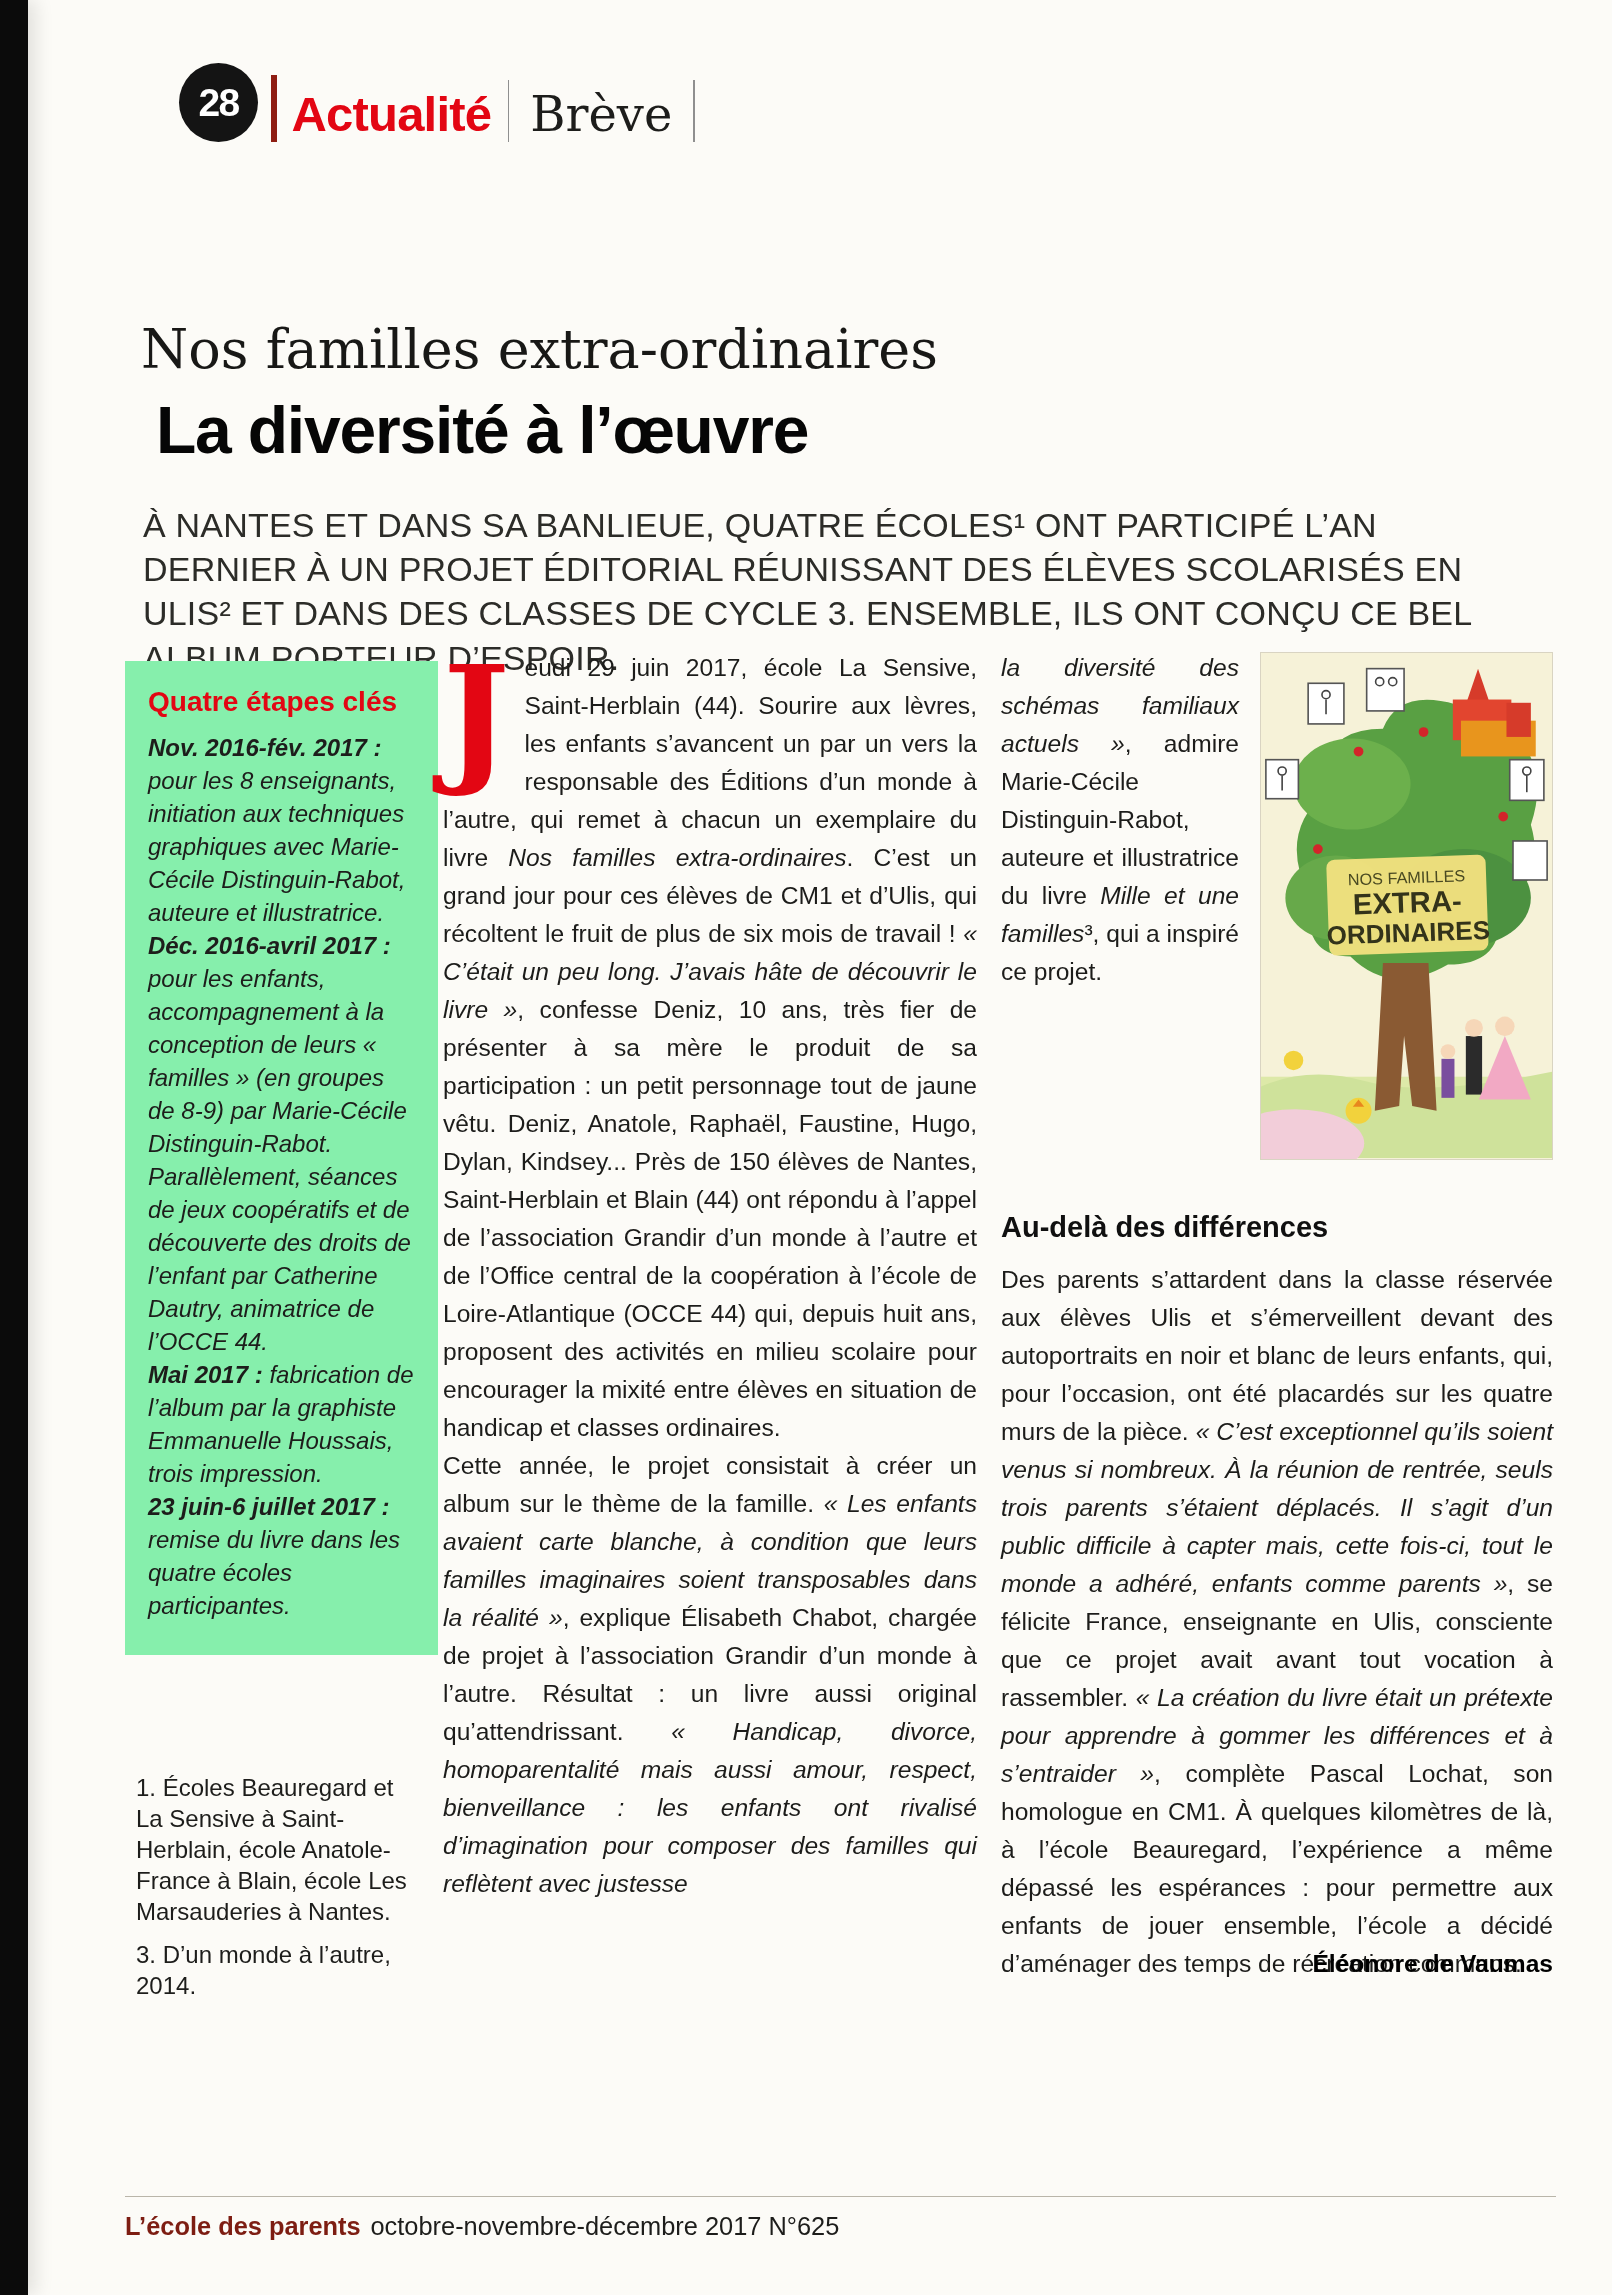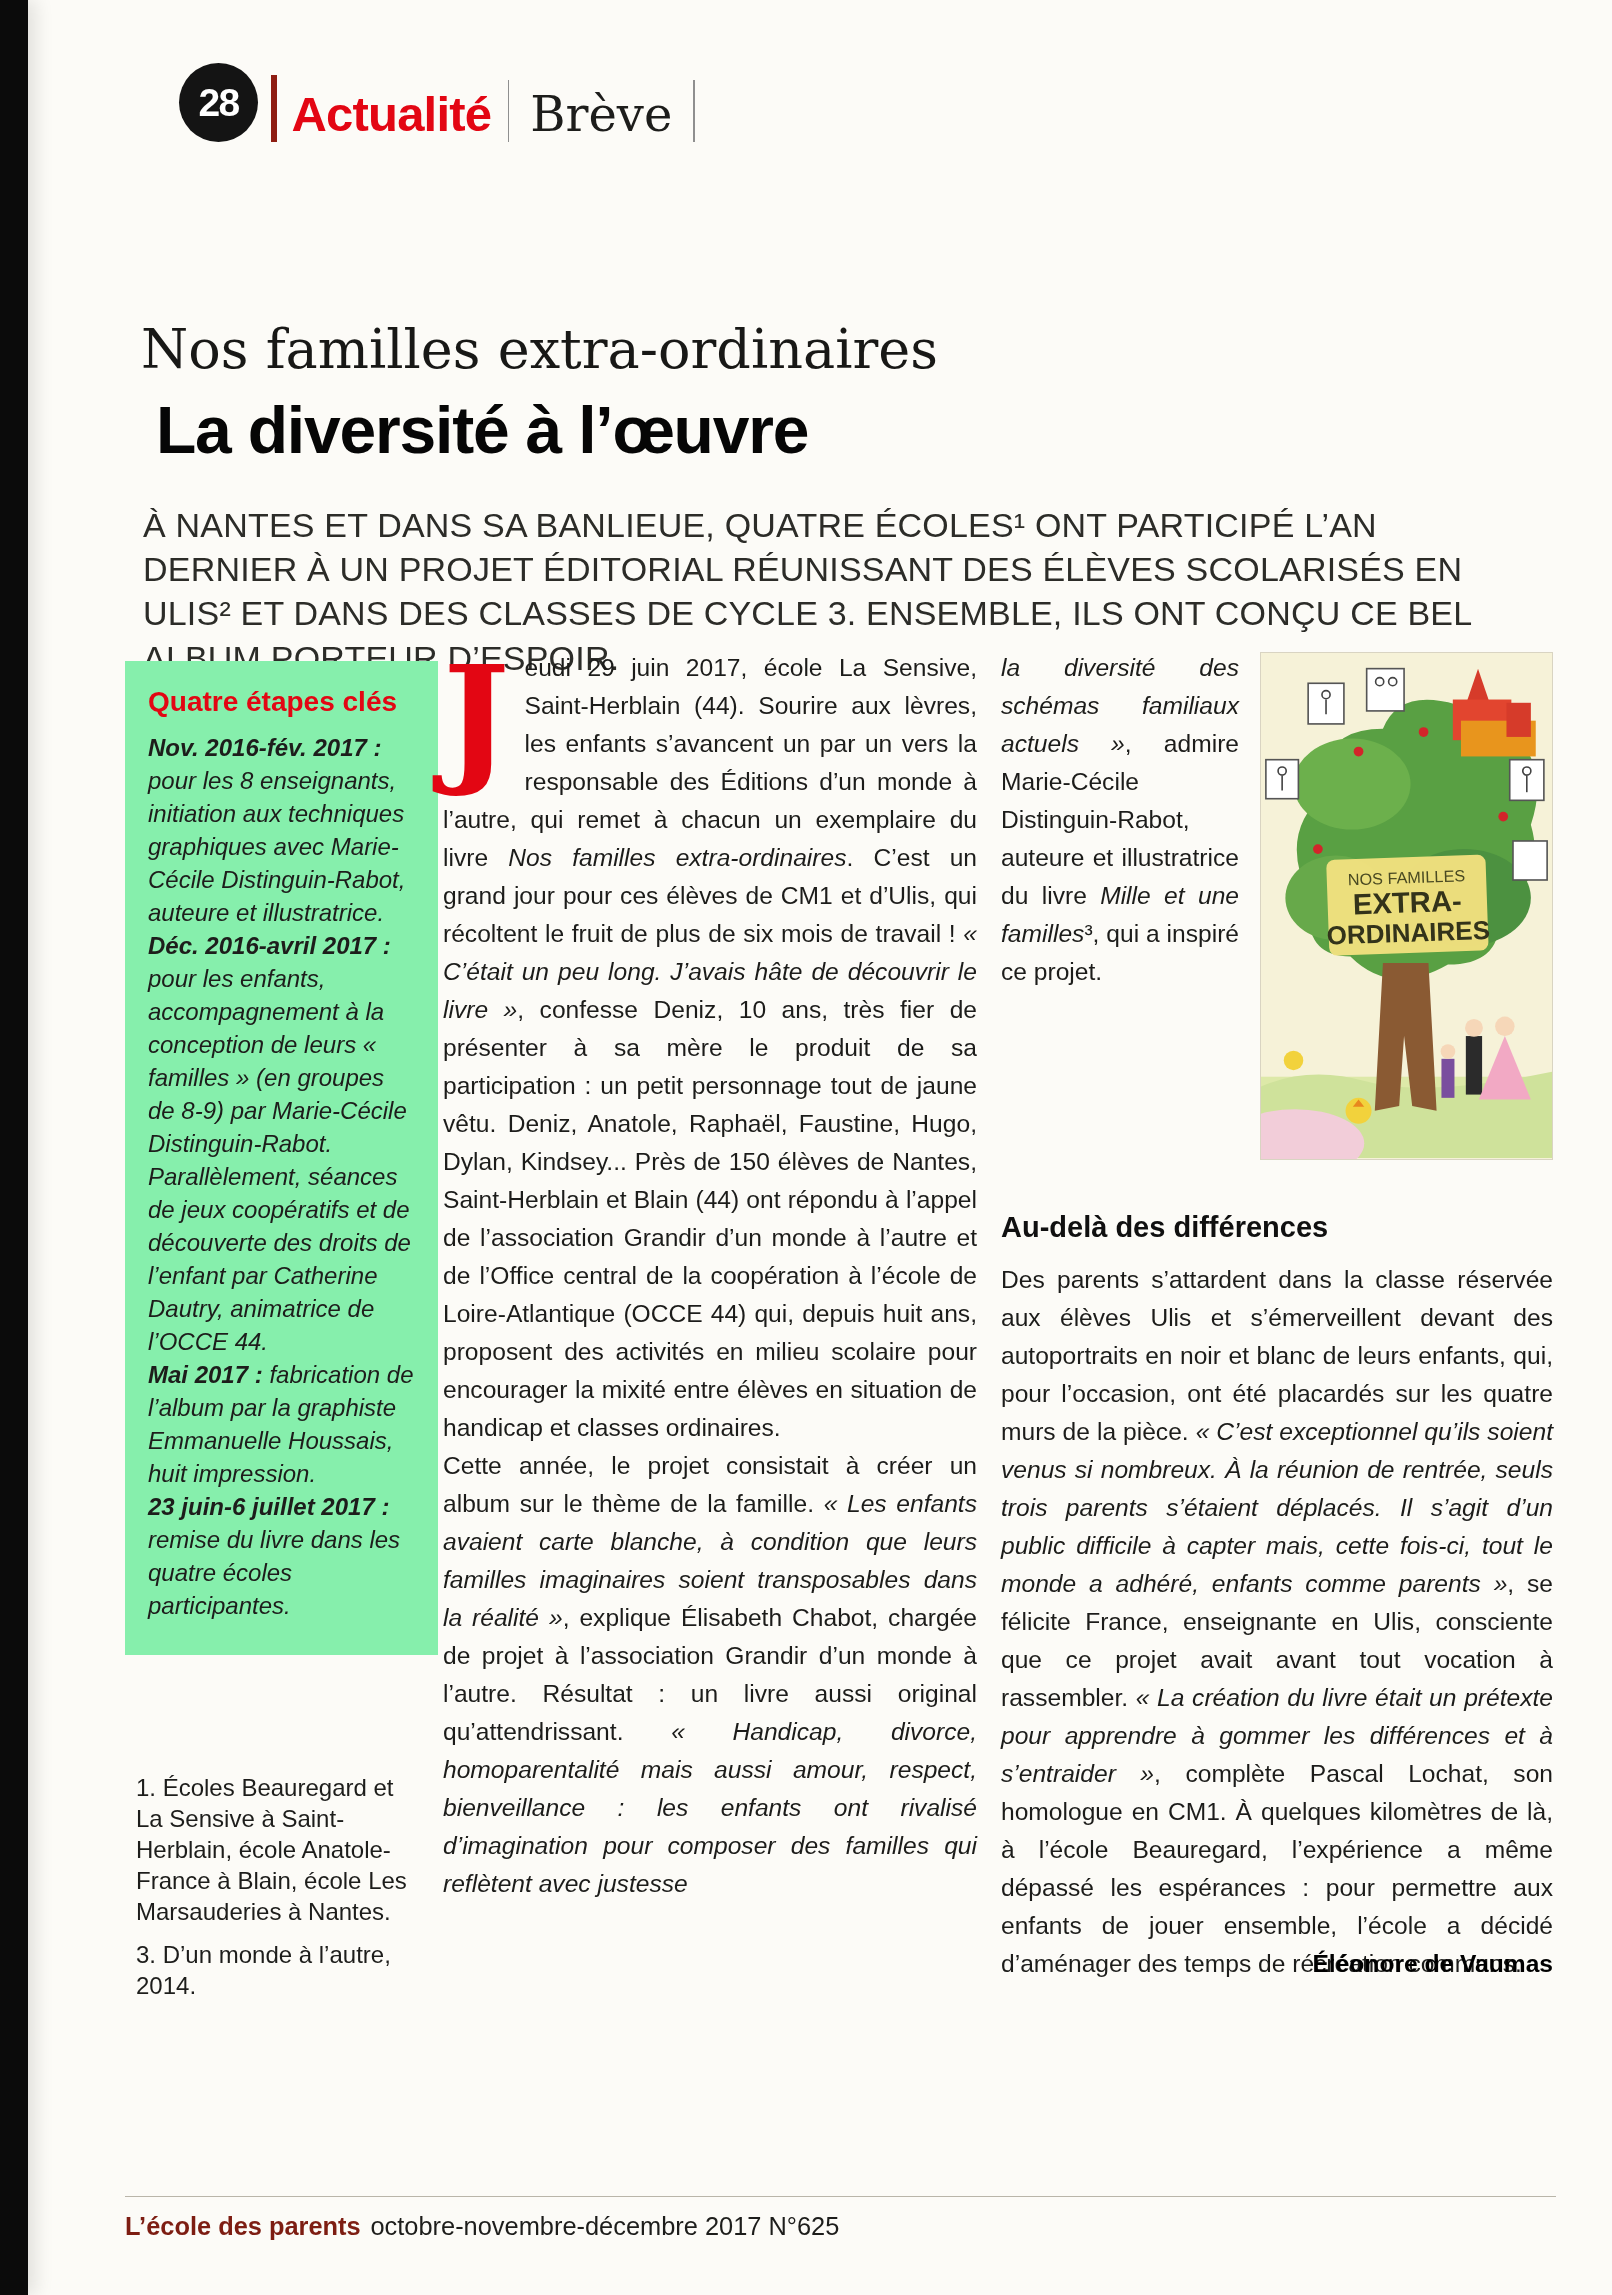--- a/index.html
+++ b/index.html
@@ -82,21 +82,21 @@
 
   <h1 class="kicker">Nos familles extra-ordinaires</h1>
   <h2 class="title">La diversité à l’œuvre</h2>
   <p class="standfirst">À NANTES ET DANS SA BANLIEUE, QUATRE ÉCOLES¹ ONT PARTICIPÉ L’AN DERNIER À UN PROJET ÉDITORIAL RÉUNISSANT DES ÉLÈVES SCOLARISÉS EN ULIS² ET DANS DES CLASSES DE CYCLE 3. ENSEMBLE, ILS ONT CONÇU CE BEL ALBUM PORTEUR D’ESPOIR.</p>
 
   <aside class="col-left">
     <div class="sidebar-box">
       <div class="sidebar-title">Quatre étapes clés</div>
       <p><span class="dates">Nov. 2016-fév. 2017 :</span> <span>pour les 8 enseignants, initiation aux techniques graphiques avec Marie-Cécile Distinguin-Rabot, auteure et illustratrice.</span></p>
       <p><span class="dates">Déc. 2016-avril 2017 :</span> <span>pour les enfants, accompagnement à la conception de leurs « familles » (en groupes de 8-9) par Marie-Cécile Distinguin-Rabot. Parallèlement, séances de jeux coopératifs et de découverte des droits de l’enfant par Catherine Dautry, animatrice de l’OCCE 44.</span></p>
-      <p><span class="dates">Mai 2017 :</span> <span>fabrication de l’album par la graphiste Emmanuelle Houssais, huit impression.</span></p>
+      <p><span class="dates">Mai 2017 :</span> <span>fabrication de l’album par la graphiste Emmanuelle Houssais, trois impression.</span></p>
       <p><span class="dates">23 juin-6 juillet 2017 :</span> <span>remise du livre dans les quatre écoles participantes.</span></p>
     </div>
   </aside>
 
   <div class="footnotes">
     <div>1. Écoles Beauregard et La Sensive à Saint-Herblain, école Anatole-France à Blain, école Les Marsauderies à Nantes.</div>
     <div>3. D’un monde à l’autre, 2014.</div>
   </div>
 
   <div class="col-mid">

